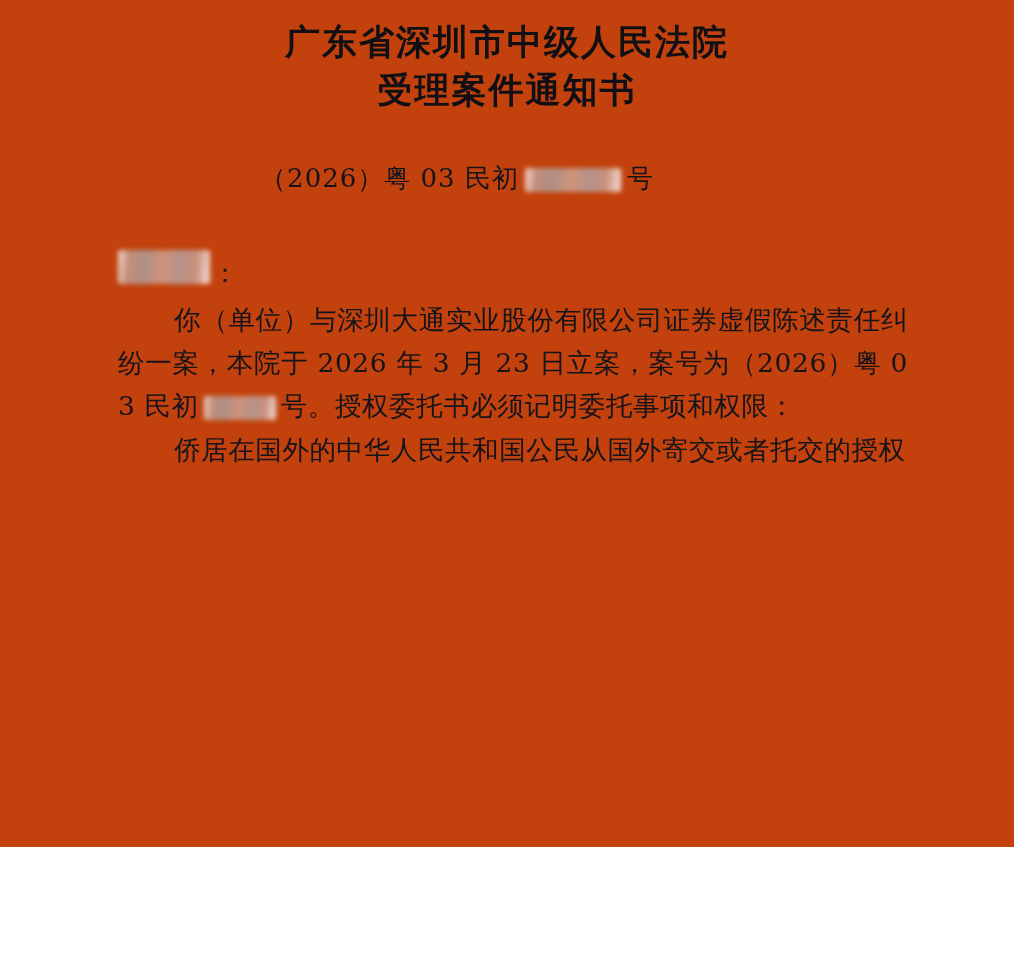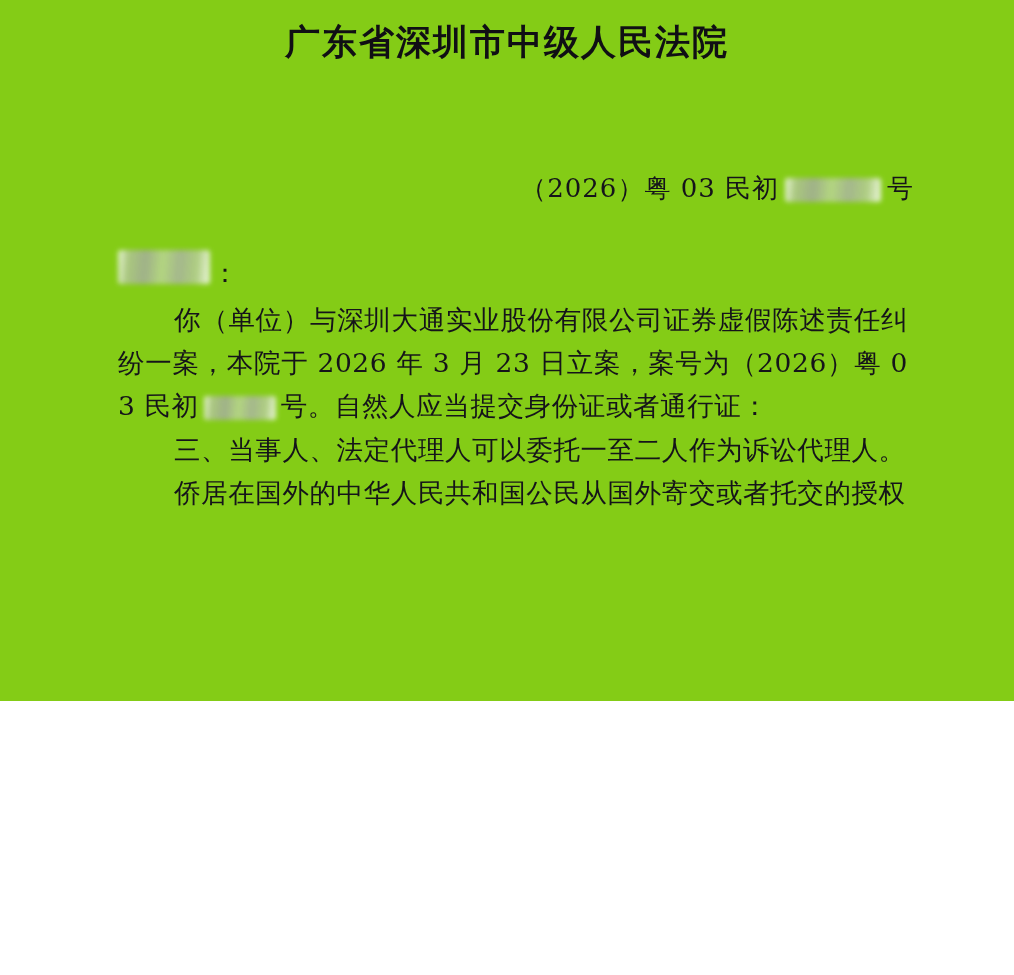--- a/index.html
+++ b/index.html
@@ -4,22 +4,22 @@
 <title>受理案件通知书</title>
 <style>
   html, body {
     margin: 0;
     padding: 0;
     background: #ffffff;
   }
   #page {
     position: relative;
     width: 1014px;
-    height: 701px;
-    background: #84cc16;
+    height: 847px;
+    background: #c2410c;
     overflow: hidden;
     font-family: "DejaVu Serif", "Liberation Serif", serif;
     color: #111015;
     -webkit-font-smoothing: antialiased;
   }
 
   
   .doc-title {
     position: absolute;
     left: 0;
@@ -32,24 +32,24 @@
     color: #100f14;
     line-height: 1.28;
     white-space: nowrap;
   }
   .doc-title.line1 { top: 20px; }
   .doc-title.line2 { top: 68px; }
 
   
   .case-no {
     position: absolute;
-    top: 171px;
+    top: 161px;
     left: 0;
     width: 914px;
-    text-align: right;
+    text-align: center;
     font-size: 26px;
     letter-spacing: 1px;
     color: #15141a;
     white-space: nowrap;
     font-family: "DejaVu Serif", "Liberation Serif", serif;
   }
 
   
   .addressee {
     position: absolute;
@@ -109,34 +109,34 @@
     word-break: break-all;
   }
   .para.tight { text-indent: 56px; }
 </style>
 </head>
 <body>
 
 <div id="page">
 
   <div class="doc-title line1">广东省深圳市中级人民法院</div>
+  <div class="doc-title line2">受理案件通知书</div>
 
   <div class="case-no"><span>（2026）粤 03 民初</span><span class="redact r-case"></span><span>号</span></div>
 
   <div class="addressee">
       <span class="redact r-addr"></span>
       <span class="colon">：</span>
     </div>
 
   <div class="body-block">
 
-    <p class="para"><span>你（单位）与深圳大通实业股份有限公司证券虚假陈述责任纠纷一案，本院于 2026 年 3 月 23 日立案，案号为（2026）粤 03 民初</span><span class="redact r-body"></span><span>号。自然人应当提交身份证或者通行证：</span></p>
+    <p class="para"><span>你（单位）与深圳大通实业股份有限公司证券虚假陈述责任纠纷一案，本院于 2026 年 3 月 23 日立案，案号为（2026）粤 03 民初</span><span class="redact r-body"></span><span>号。授权委托书必须记明委托事项和权限：</span></p>
 
 
 
-    <p class="para">三、当事人、法定代理人可以委托一至二人作为诉讼代理人。</p>
 
 
     <p class="para tight">侨居在国外的中华人民共和国公民从国外寄交或者托交的授权</p>
 
   </div>
 
 </div>
 
 </body></html>

